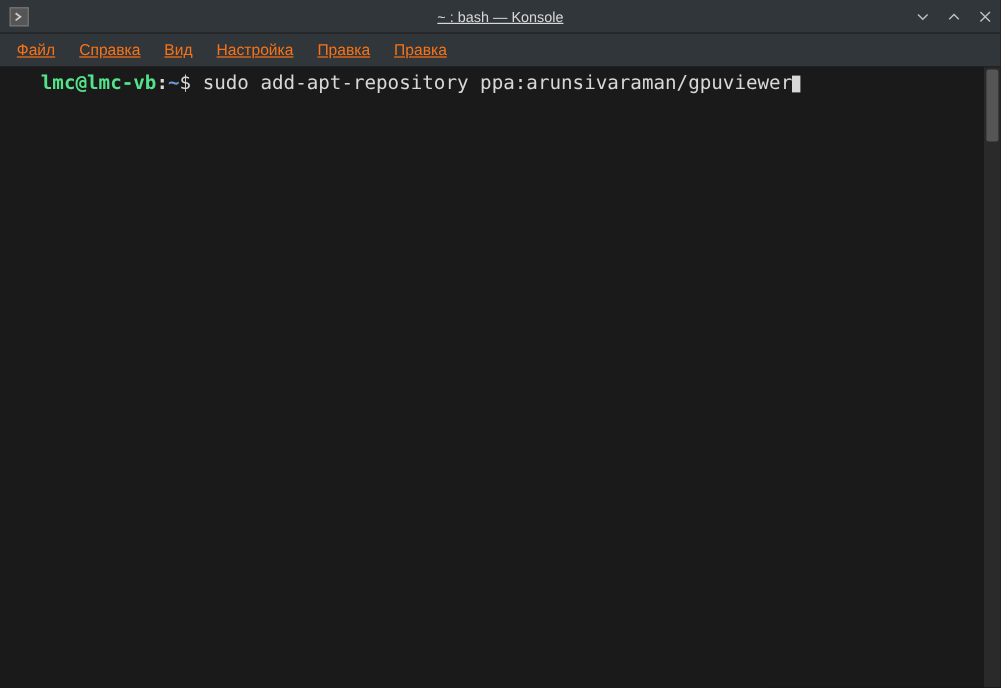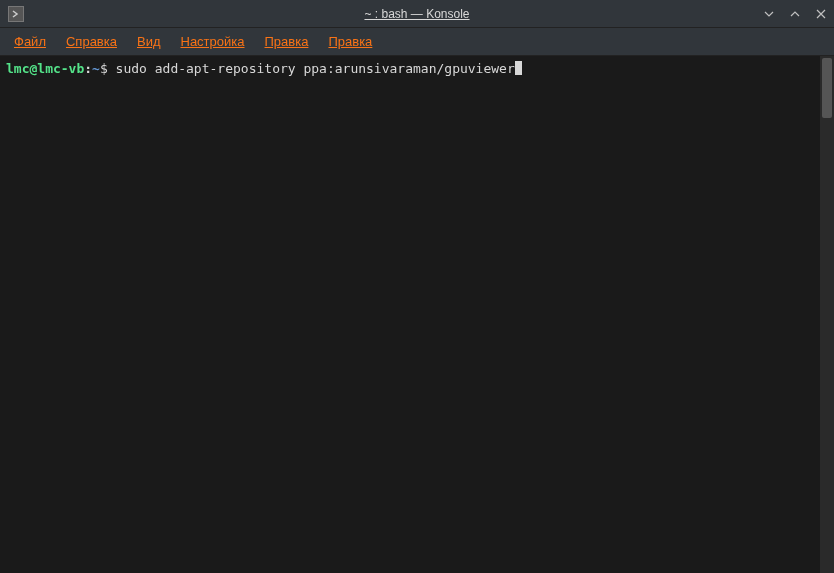--- a/index.html
+++ b/index.html
@@ -82,25 +82,26 @@
     }
     .terminal-container {
       height: calc(573px - 56px);
       display: flex;
       background: #1a1a1a;
     }
     .terminal {
       flex: 1;
       padding: 4px 6px;
       font-family: "DejaVu Sans Mono", "Liberation Mono", Consolas, monospace;
-      font-size: 13px;
+      font-size: 16px;
       line-height: 17px;
       color: #d8d8d8;
       white-space: pre;
       overflow: hidden;
+      margin-left: 28px;
     }
     .prompt-user {
       color: #54e389;
       font-weight: bold;
     }
     .prompt-colon {
       color: #d8d8d8;
       font-weight: bold;
     }
     .prompt-path {

